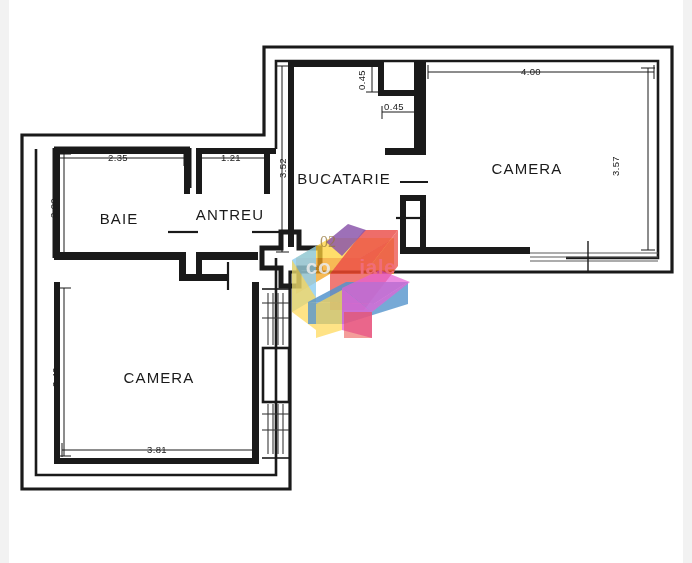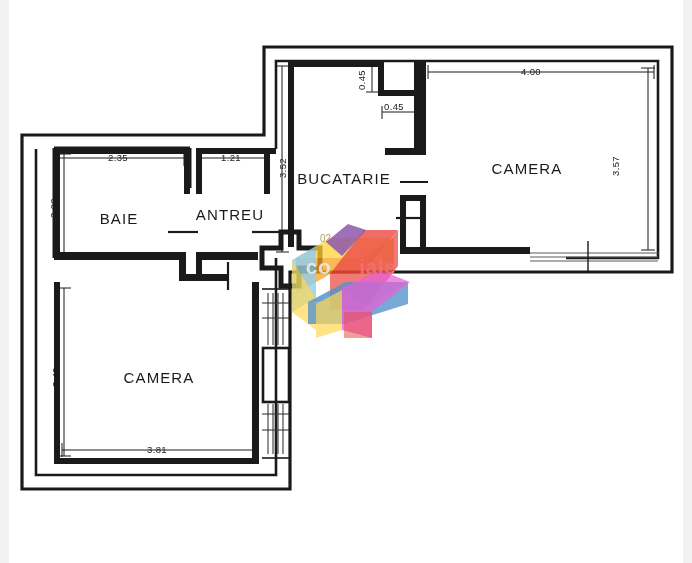--- a/index.html
+++ b/index.html
@@ -71,22 +71,22 @@
     letter-spacing: 0.5px;
     color: rgba(235,235,235,0.88);
     pointer-events: none;
     white-space: nowrap;
   }
   .wm-text .accent { color: rgba(240,110,125,0.92); margin-left: 28px; }
   .wm-small {
     position: absolute;
     left: 320px;
     top: 233px;
-    font-family: Liberation Sans, sans-serif;
-    font-size: 10px;
+    font-family: Liberation Serif, serif;
+    font-size: 16px;
     color: rgba(150,120,60,0.75);
     pointer-events: none;
   }
 </style>
 </head>
 <body>
 
 <div id="viewport">
 
   <div class="page-edge left"></div>

